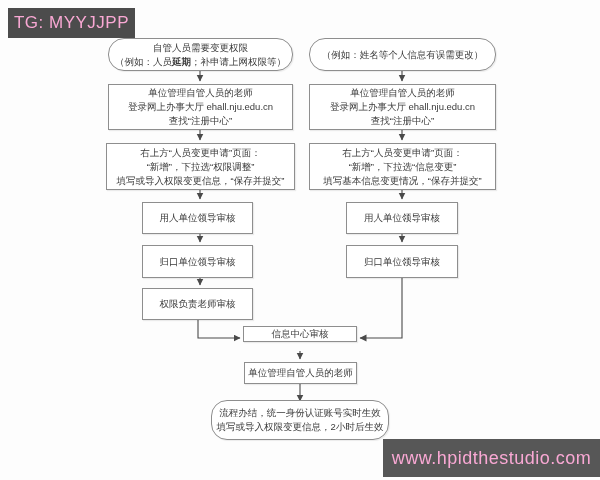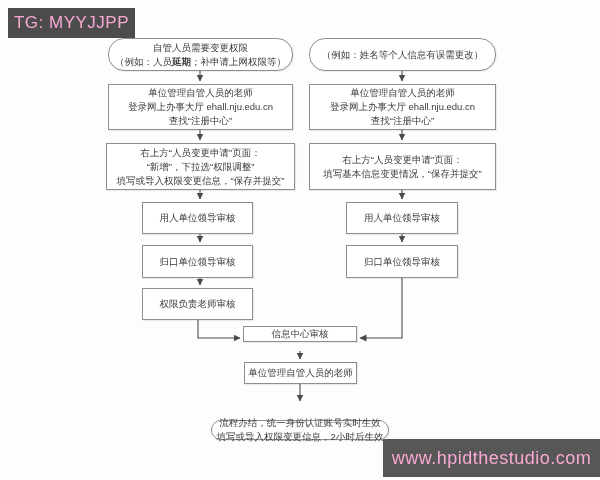--- a/index.html
+++ b/index.html
@@ -27,21 +27,21 @@
   
   .b-rstart{left:309px;top:38px;width:187px;height:33px;}
   .b-rs1{left:309px;top:84px;width:187px;height:46px;}
   .b-rs2{left:309px;top:143px;width:187px;height:47px;}
   .b-rs3{left:346px;top:202px;width:112px;height:32px;}
   .b-rs4{left:346px;top:245px;width:112px;height:33px;}
 
   
   .b-review{left:243px;top:326px;width:114px;height:16px;}
   .b-confirm{left:244px;top:362px;width:113px;height:22px;}
-  .b-end{left:211px;top:420px;width:178px;height:20px;}
+  .b-end{left:211px;top:400px;width:178px;height:40px;}
 
   .wm{position:absolute;color:#f9a8d4;display:flex;align-items:center;justify-content:center;
       letter-spacing:0.5px;}
   .wm-tl{left:8px;top:8px;width:127px;height:30px;background:#4c4c4c;font-size:17px;}
   .wm-br{left:383px;top:439px;width:217px;height:38px;background:#575757;font-size:18px;}
 </style>
 </head>
 <body>
 
 <div class="stage">
@@ -108,20 +108,21 @@
   </div>
 
   <div class="box b-rs1">
     <div class="ln">单位管理自管人员的老师</div>
     <div class="ln">登录网上办事大厅 ehall.nju.edu.cn</div>
     <div class="ln">查找“注册中心”</div>
   </div>
 
   <div class="box b-rs2">
     <div class="ln">右上方“人员变更申请”页面：</div>
+    <div class="ln">“新增”，下拉选“信息变更”</div>
     <div class="ln">填写基本信息变更情况，“保存并提交”</div>
   </div>
 
   <div class="box b-rs3">
     <div class="ln">用人单位领导审核</div>
   </div>
 
   <div class="box b-rs4">
     <div class="ln">归口单位领导审核</div>
   </div>

